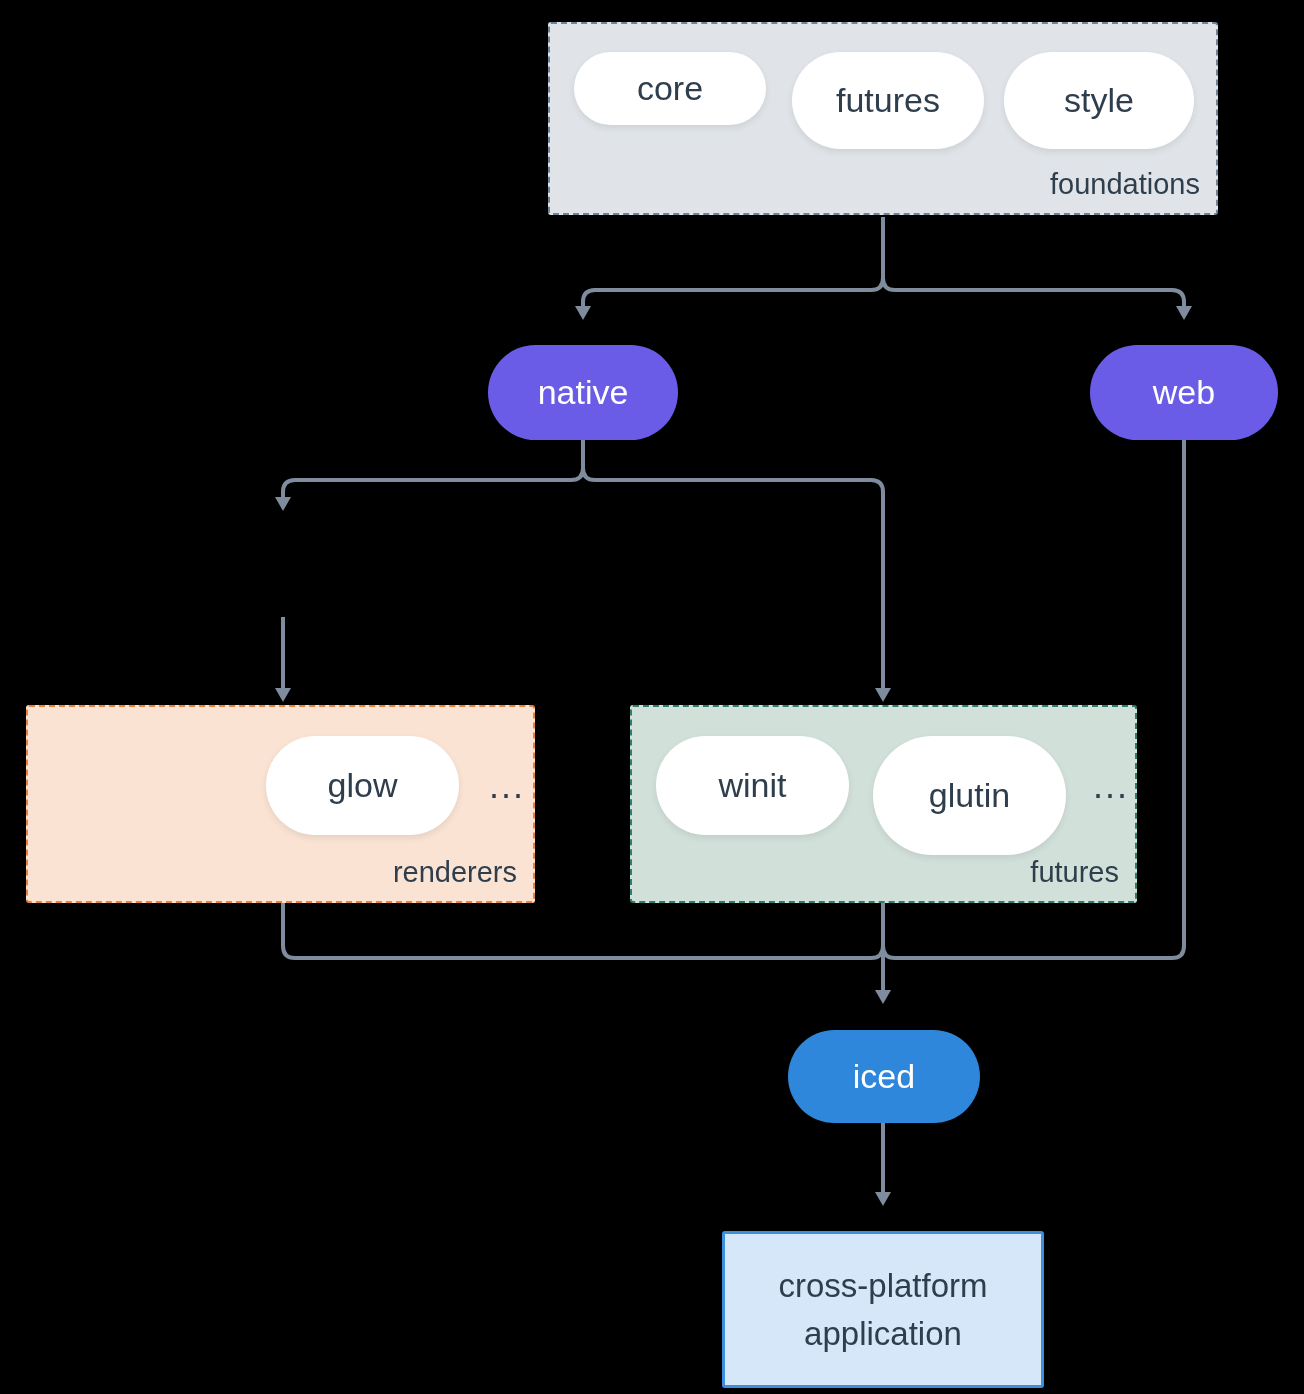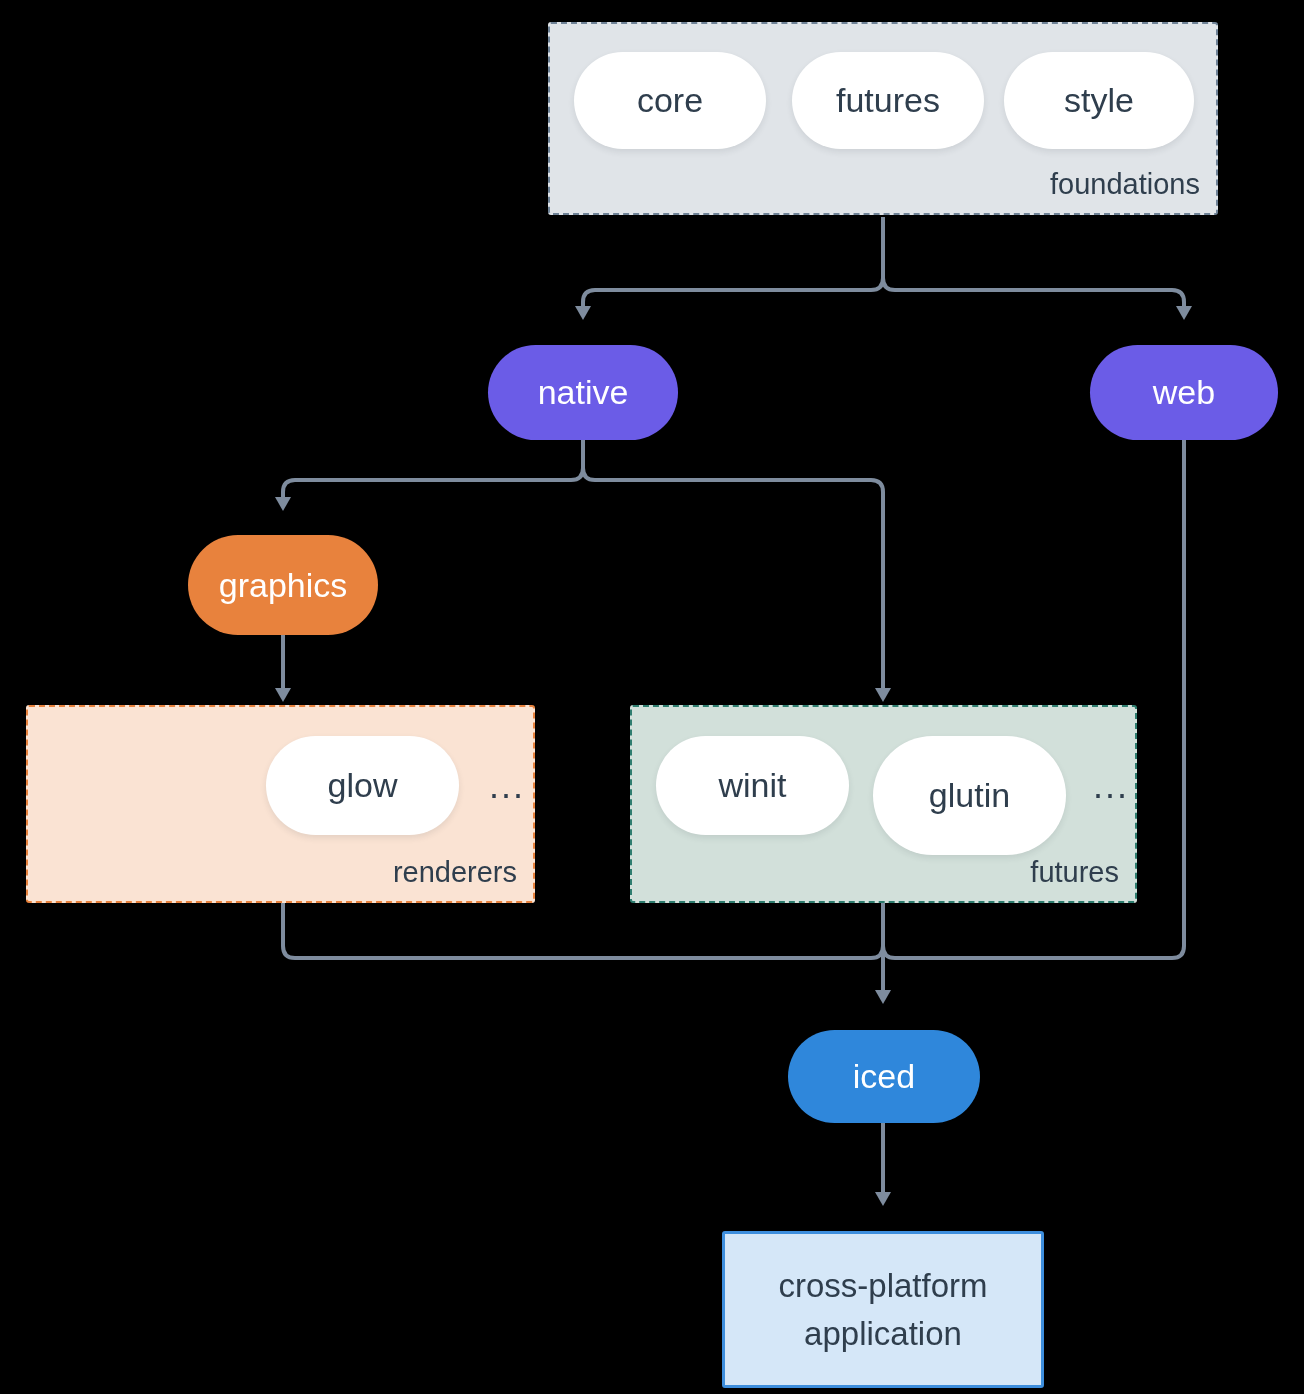--- a/index.html
+++ b/index.html
@@ -43,21 +43,21 @@
 
   .ellipsis{
     position:absolute;
     font-size:36px;color:var(--text_dark);
     letter-spacing:2px;
   }
 
   
   .g-foundations{left:548px;top:22px;width:670px;height:193px;
     background:var(--foundations_fill);border:2px dashed var(--foundations_border);}
-  .p-core   {left:24px; top:28px;width:192px;height:97px;}
+  .p-core   {left:24px; top:28px;width:192px;height:73px;}
   .p-futures{left:242px;top:28px;width:192px;height:97px;}
   .p-style  {left:454px;top:28px;width:190px;height:97px;}
 
   
   .g-renderers{left:26px;top:705px;width:509px;height:198px;
     background:var(--renderers_fill);border:2px dashed var(--renderers_border);}
   .p-wgpu{left:26px;top:29px;width:191px;height:99px;}
   .p-glow{left:238px;top:29px;width:193px;height:99px;}
   .e-renderers{left:448px;top:29px;width:62px;height:99px;display:flex;align-items:center;justify-content:center;}
 
@@ -127,23 +127,20 @@
     <div class="group-label">foundations</div>
   </div>
 
   <div class="pill solid node p-native">
     <span>native</span>
   </div>
   <div class="pill solid node p-web">
     <span>web</span>
   </div>
 
-  <div class="pill solid node p-graphics">
-    <span>graphics</span>
-  </div>
 
   <div class="group g-renderers">
     <div class="pill white p-glow">
       <span>glow</span>
     </div>
     <div class="ellipsis e-renderers">...</div>
     <div class="group-label">renderers</div>
   </div>
 
   <div class="group g-shells">

